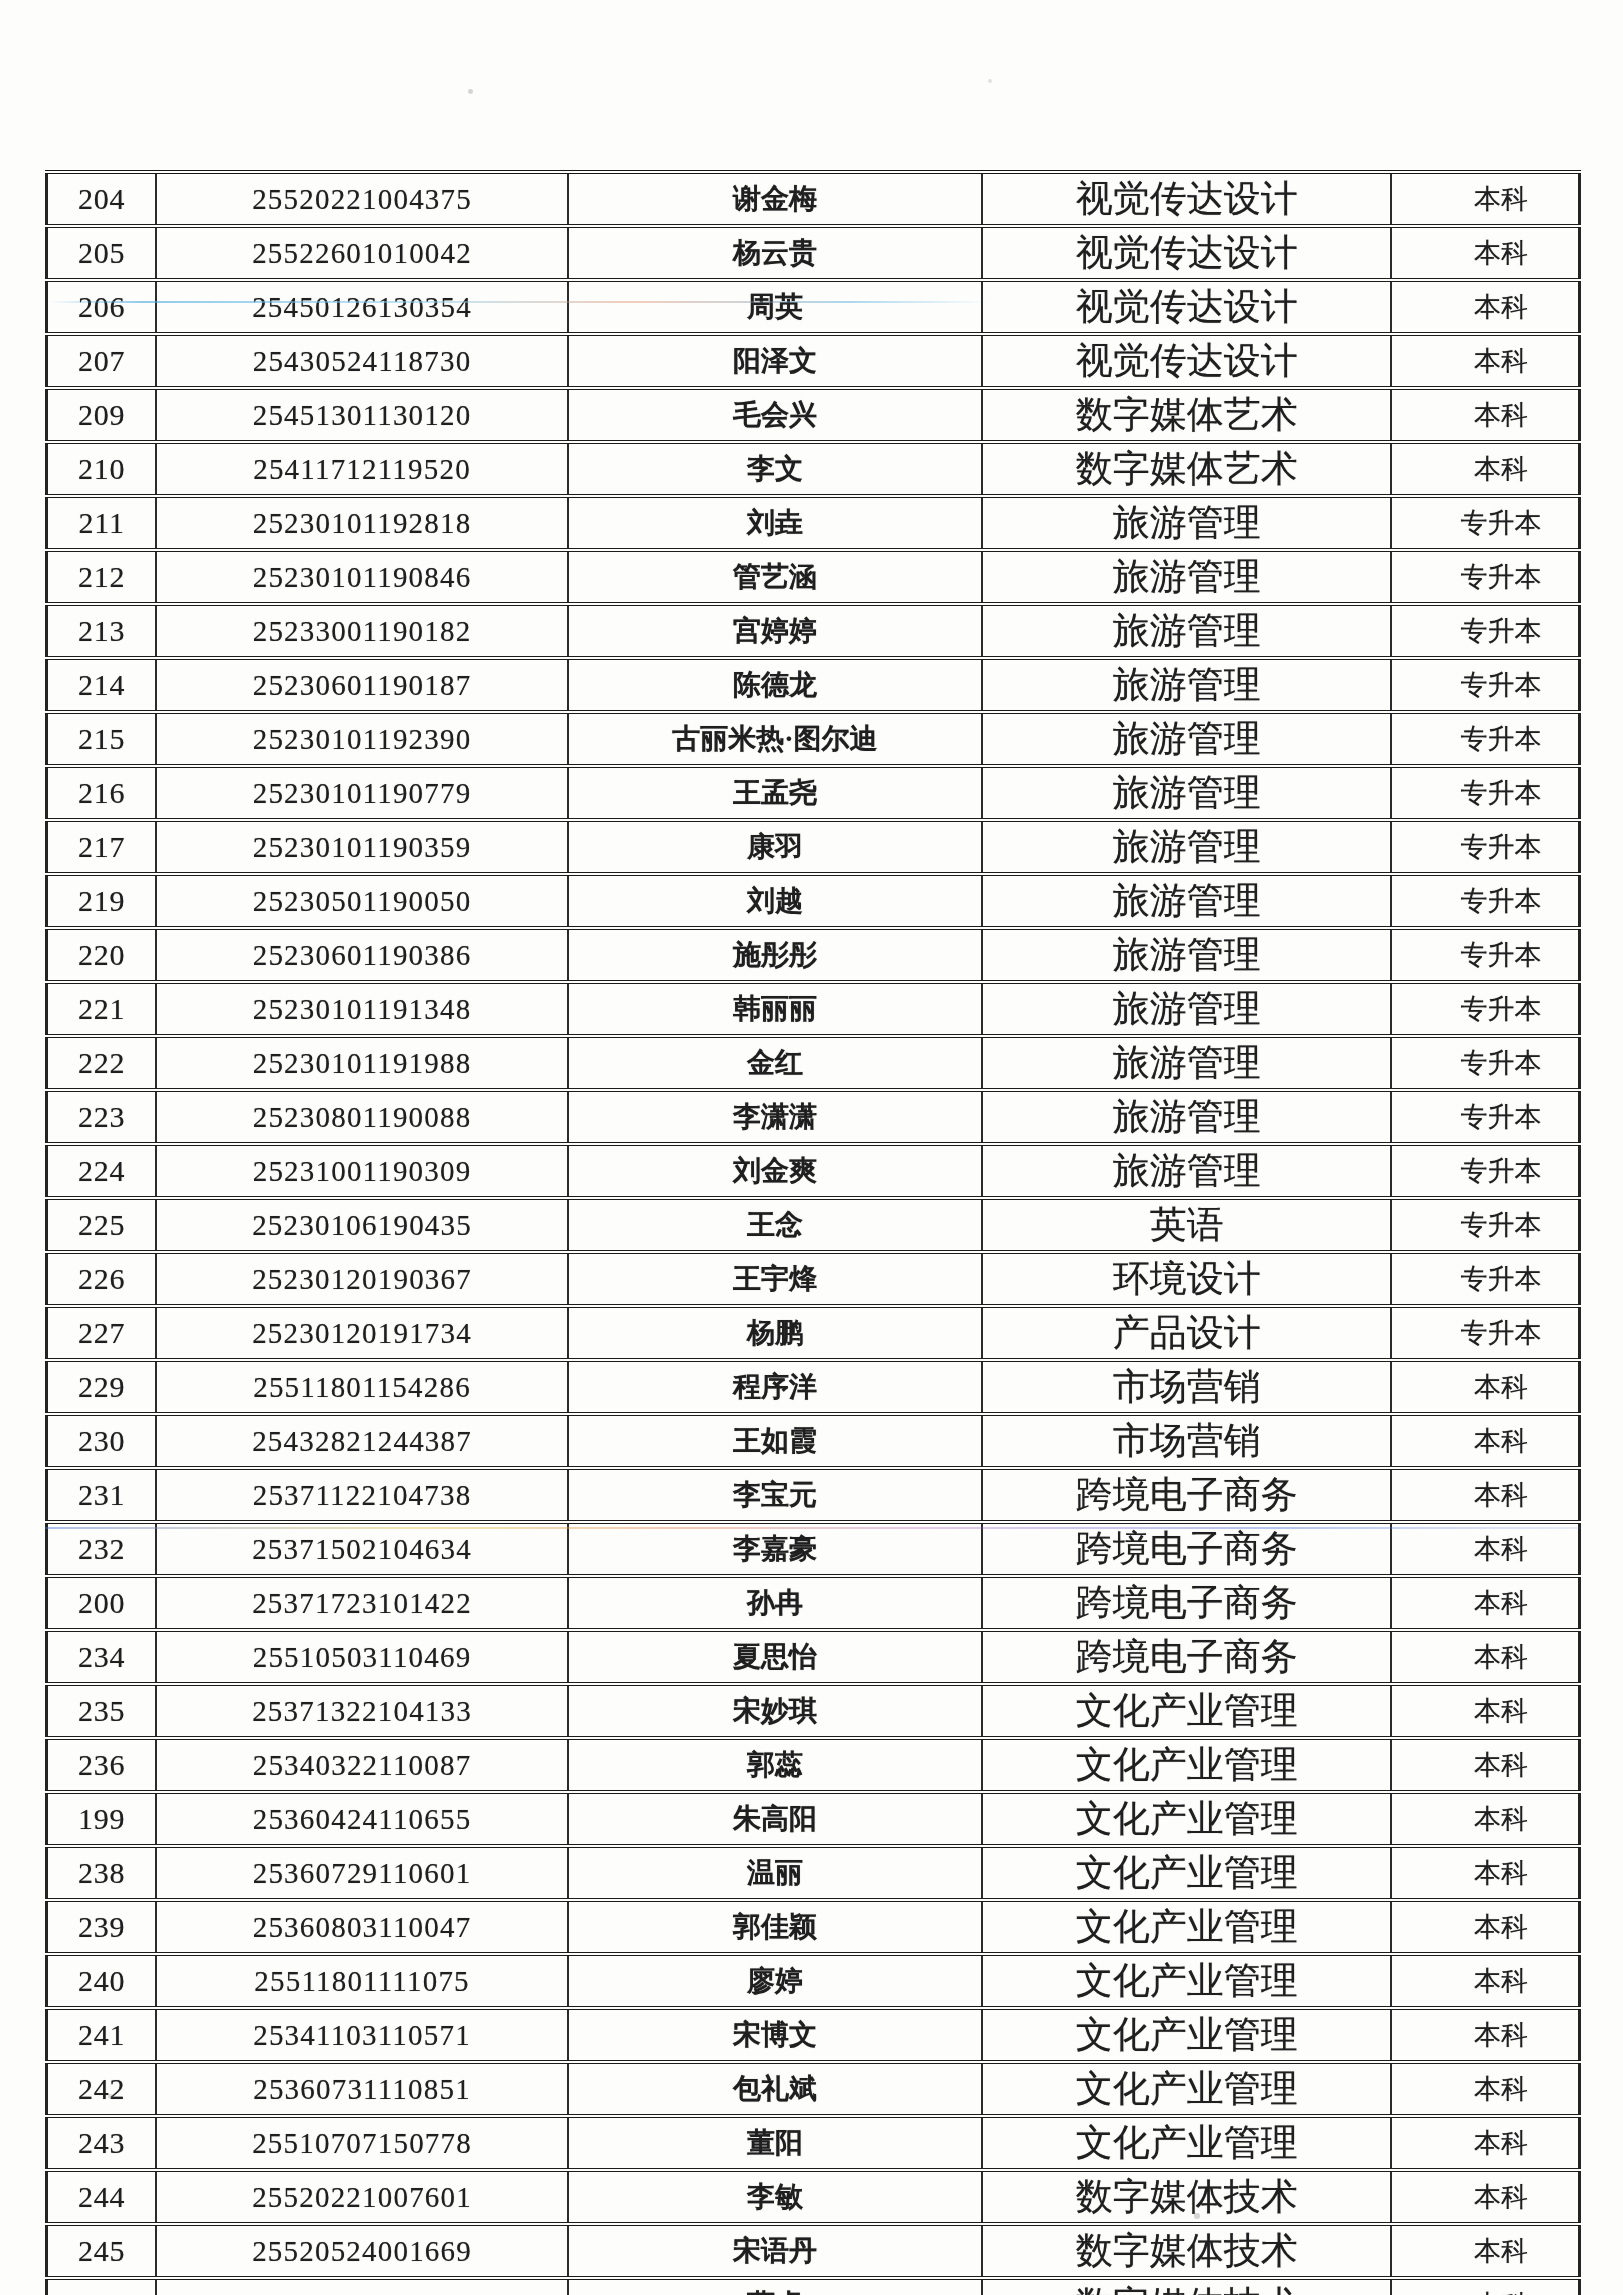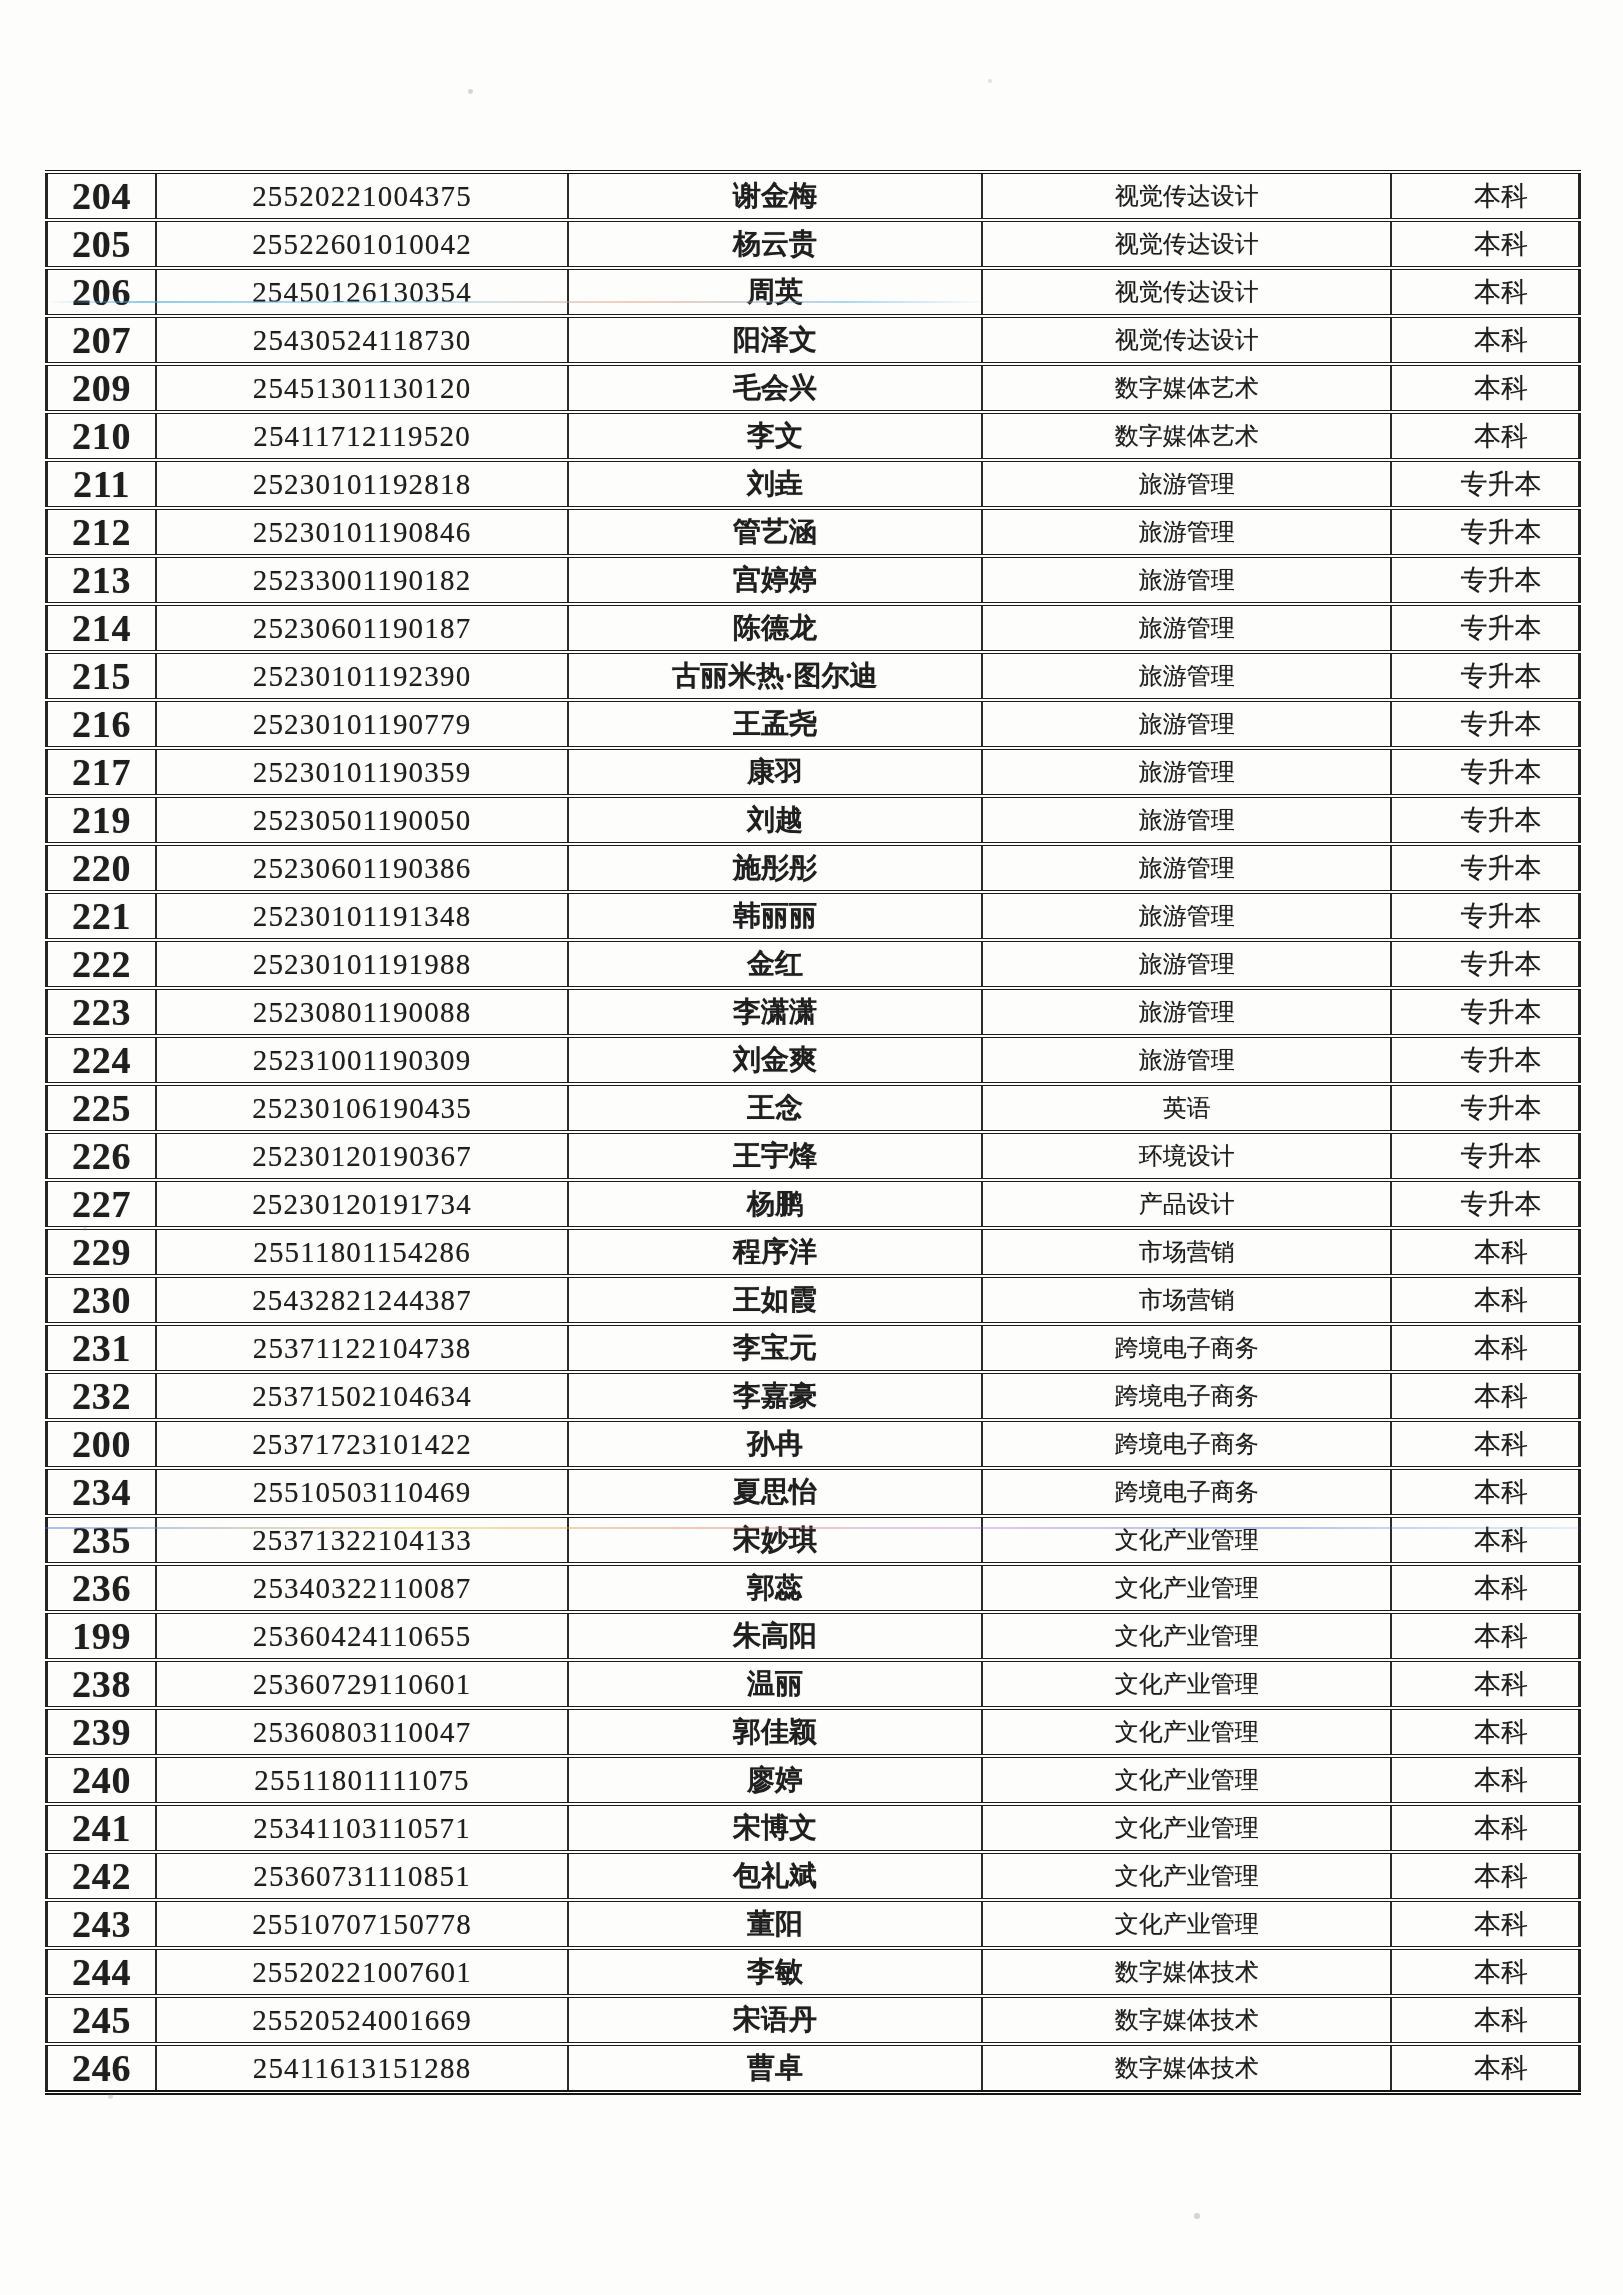--- a/index.html
+++ b/index.html
@@ -40,24 +40,24 @@
     border-right: 2.4px solid #2b2b2b;
     border-bottom: 4px double #1c1c1c;
     overflow: hidden;
     white-space: nowrap;
   }
   tr:first-child td { border-top: 4.8px double #161616; }
   tr:last-child td  { border-bottom: 5.5px double #161616; }
   td:first-child { border-left: 3.2px solid #242424; }
   td:last-child  { border-right: 3.2px solid #242424; padding-left: 32px; }
   
-  td.c0 { font-size: 38px; letter-spacing: 0.8px; font-weight: bold; }
+  td.c0 { font-size: 30px; letter-spacing: 0.8px; }
   td.c1 { font-size: 29px; letter-spacing: 1.2px; font-family: Liberation Serif, serif; }
   td.c2 { font-size: 28px; font-weight: bold; }
-  td.c3 { font-size: 24px; border-radius: 21px; }
+  td.c3 { font-size: 37px; border-radius: 21px; }
   td.c4 { font-size: 27px; }
   
   .scan-line {
     position: absolute;
     opacity: 0.8;
     pointer-events: none;
   }
   .speck {
     position: absolute;
     border-radius: 50%;

